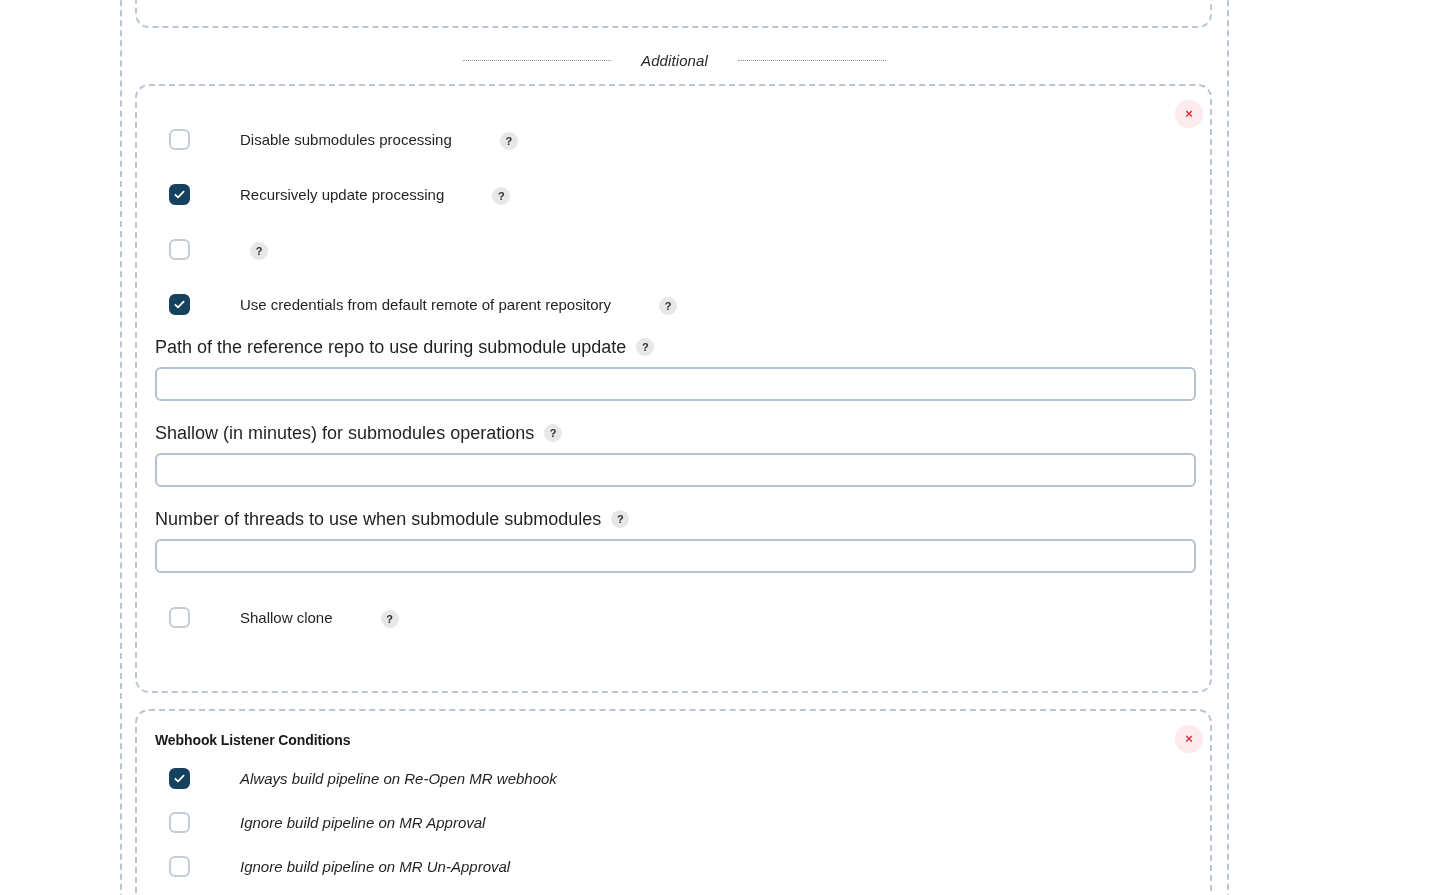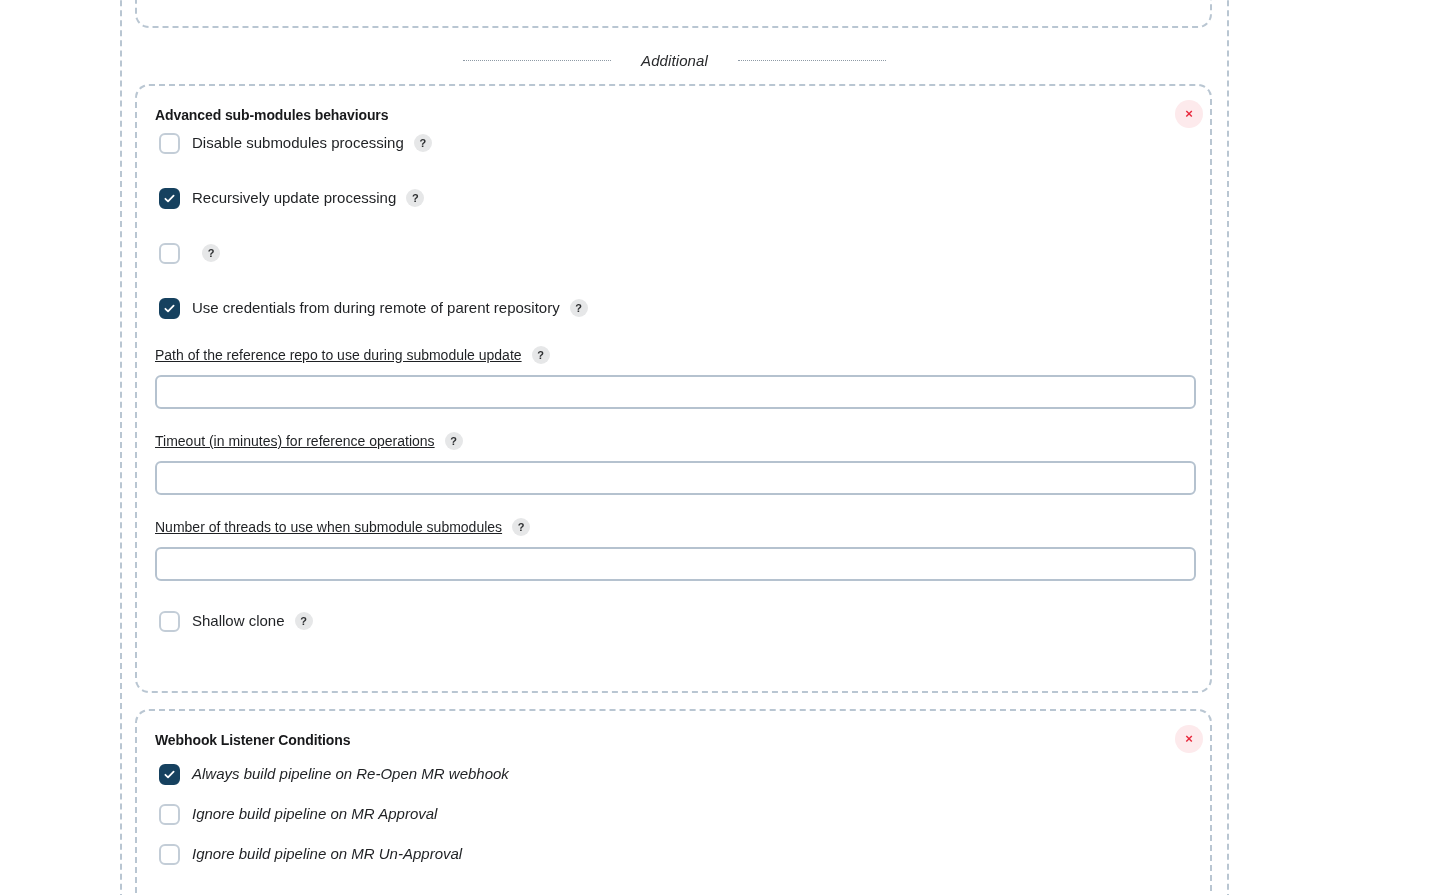--- a/index.html
+++ b/index.html
@@ -112,23 +112,24 @@
     line-height: 1;
     display: block;
     margin-top: -1px;
   }
   .close-advanced { left: 1038px; top: 14px; }
   .close-webhook  { left: 1038px; top: 14px; }
 
   
   .check-row {
     display: flex;
-    align-items: center;
+    align-items: flex-end;
     height: 30px;
-    margin: 4px;
+    margin: 14px;
+    gap: 38px;
   }
   .check-row.spaced { margin-top: 25px; }
   .check-row.tight  { margin-top: 10px; font-style: italic; }
 
   .checkbox {
     width: 21px;
     height: 21px;
     min-width: 21px;
     border-radius: 6px;
     box-sizing: border-box;
@@ -179,25 +180,24 @@
 
   
   .field-group { margin-top: 22px; }
   .field-label-row {
     display: flex;
     align-items: center;
     height: 20px;
     margin-bottom: 10px;
   }
   .field-label {
-    font-size: 14px;
+    font-size: 18px;
     color: #1f2124;
     line-height: 20px;
     white-space: nowrap;
-    text-decoration: underline;
   }
   .text-input {
     display: block;
     width: 1041px;
     height: 34px;
     box-sizing: border-box;
     border: 2px solid #b5c2cf;
     border-radius: 6px;
     background: #ffffff;
     font-family: "Liberation Sans", sans-serif;
@@ -219,21 +219,20 @@
   <span class="divider-label">Additional</span>
   <span class="divider-line right"></span>
 </div>
 
 <div class="card card-advanced">
   <button class="close-btn close-advanced">
     <span class="x-glyph">×</span>
   </button>
 
   <div class="card-inner">
-    <div class="card-title">Advanced sub-modules behaviours</div>
 
     <div class="check-row">
       <span class="checkbox off">
         
       </span>
       <span class="check-label">Disable submodules processing</span>
       <span class="help-badge">?</span>
     </div>
 
     <div class="check-row spaced">
@@ -252,35 +251,35 @@
       </span>
       <span class="help-badge">?</span>
     </div>
 
     <div class="check-row spaced">
       <span class="checkbox on">
         <svg class="tick" viewBox="0 0 12 12">
             <path d="M1.5 6.3 L4.4 9.2 L10.5 2.8" fill="none" stroke="#ffffff" stroke-width="1.9" stroke-linecap="round" stroke-linejoin="round"></path>
           </svg>
       </span>
-      <span class="check-label">Use credentials from during remote of parent repository</span>
+      <span class="check-label">Use credentials from default remote of parent repository</span>
       <span class="help-badge">?</span>
     </div>
 
     <div class="field-group">
       <div class="field-label-row">
         <span class="field-label">Path of the reference repo to use during submodule update</span>
         <span class="help-badge">?</span>
       </div>
       <input class="text-input" type="text" value="" style="">
     </div>
 
     <div class="field-group">
       <div class="field-label-row">
-        <span class="field-label">Timeout (in minutes) for reference operations</span>
+        <span class="field-label">Shallow (in minutes) for submodules operations</span>
         <span class="help-badge">?</span>
       </div>
       <input class="text-input" type="text" value="" style="">
     </div>
 
     <div class="field-group">
       <div class="field-label-row">
         <span class="field-label">Number of threads to use when submodule submodules</span>
         <span class="help-badge">?</span>
       </div>

